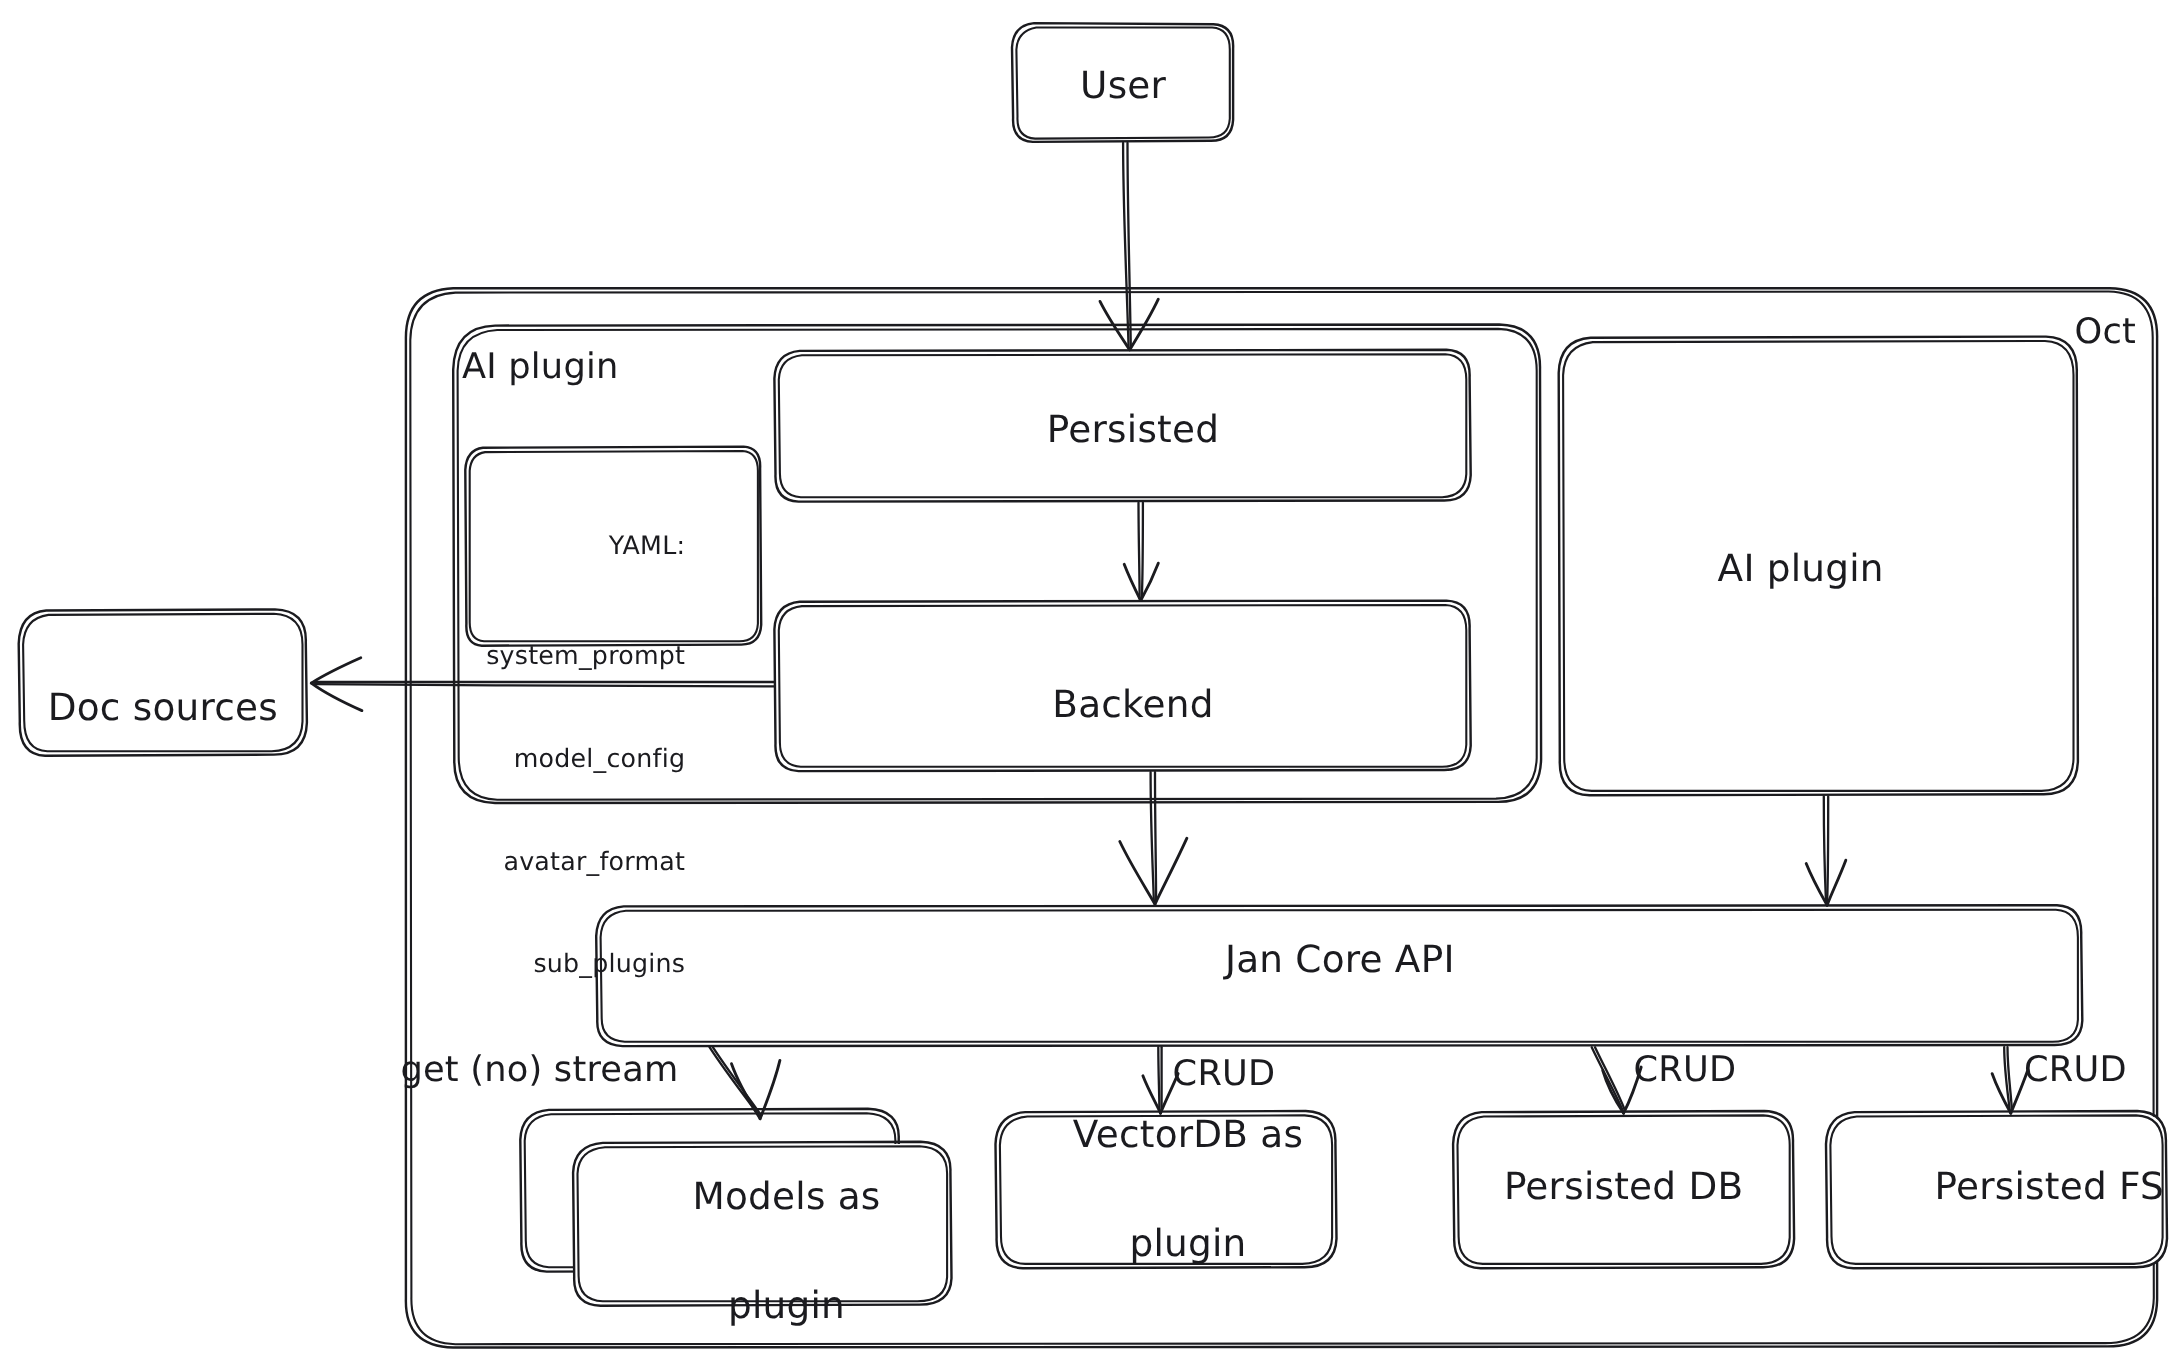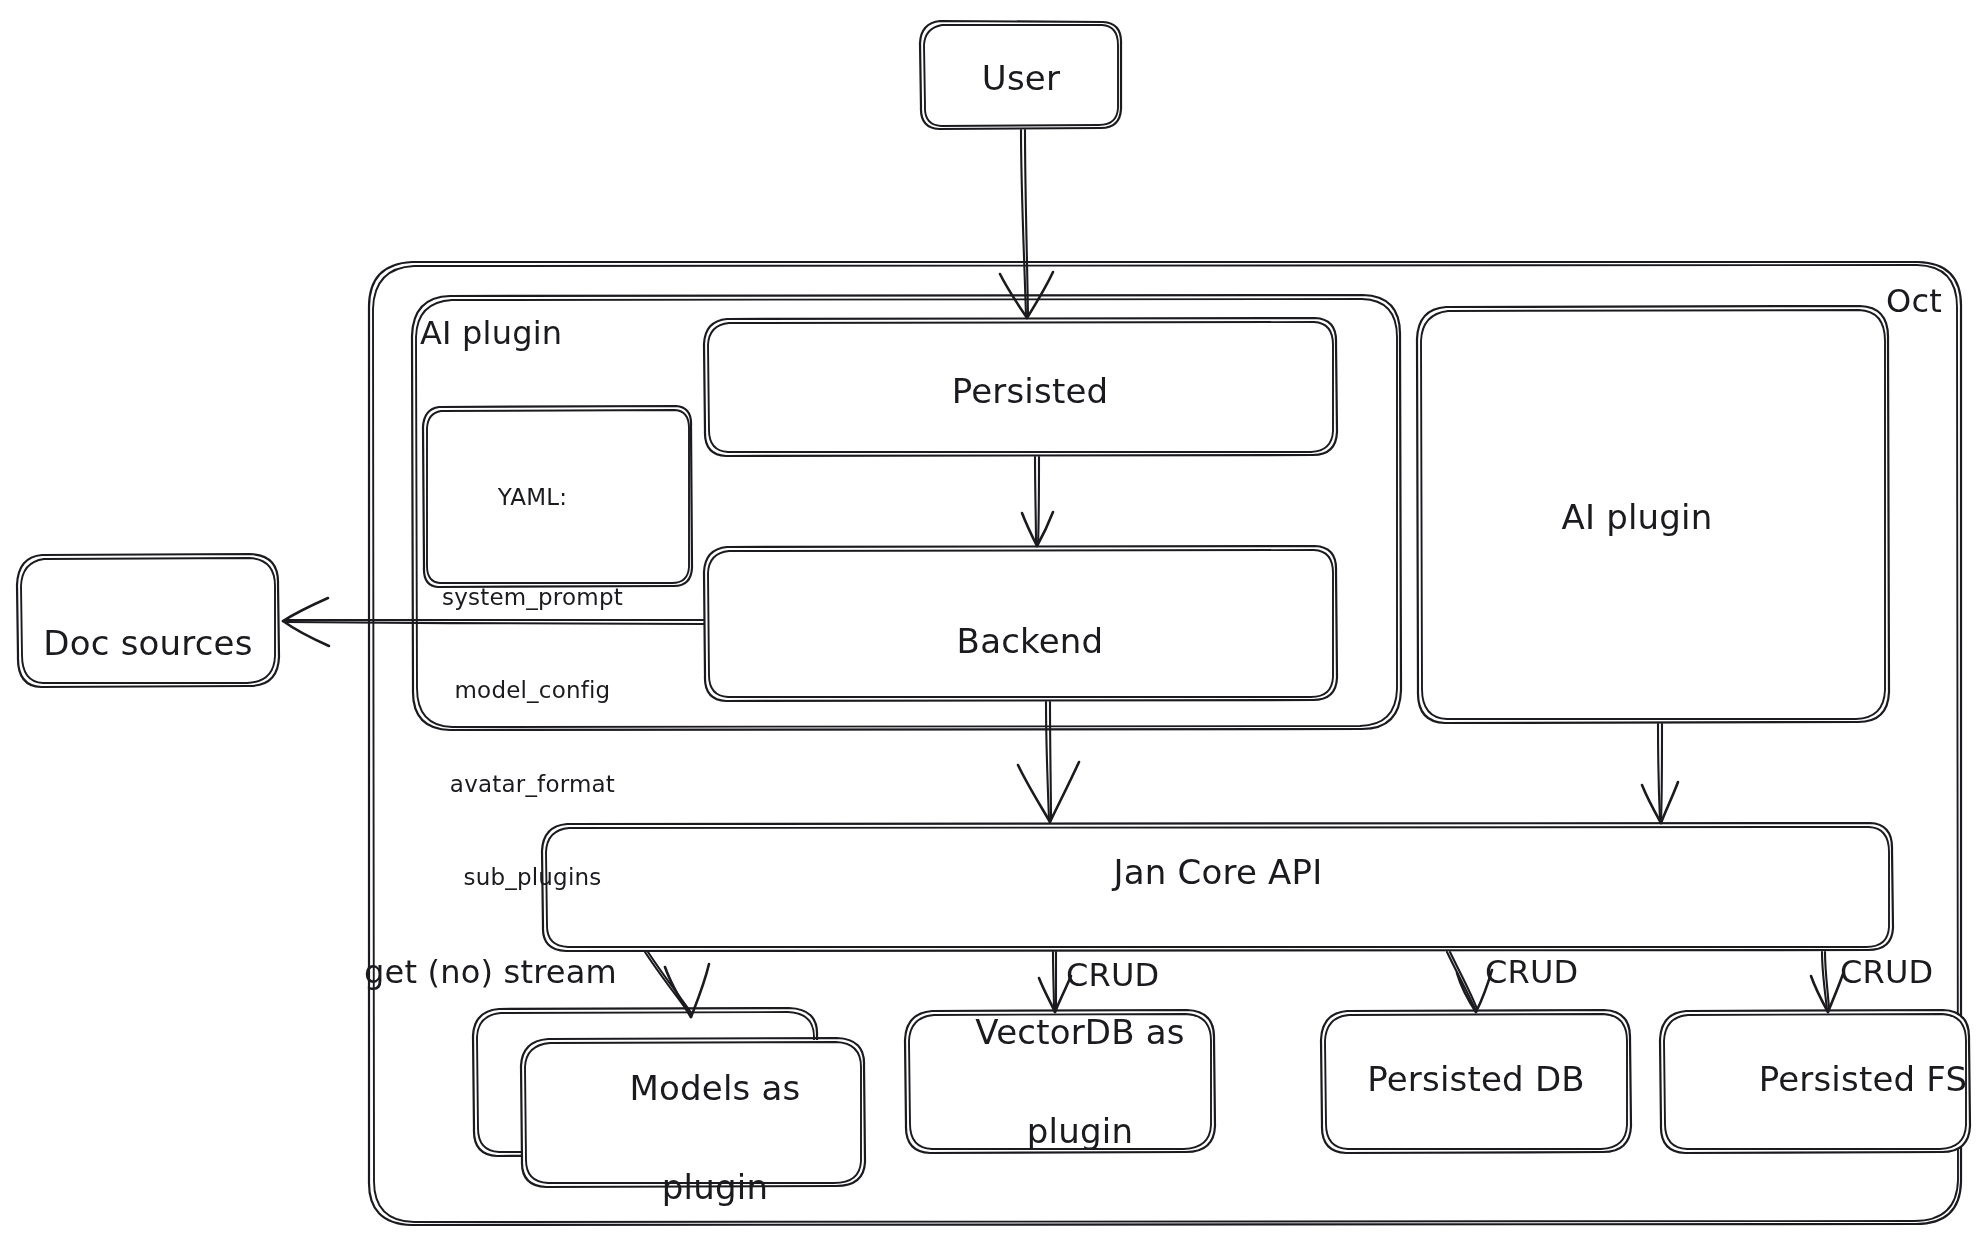--- a/index.html
+++ b/index.html
@@ -78,21 +78,21 @@
   .lbl.edge {
     font-size: 32px;
     text-align: left;
   }
   .lbl.group {
     font-size: 32px;
     text-align: left;
   }
   .lbl.yaml {
     font-size: 23px;
-    text-align: center;
+    text-align: right;
     line-height: 1.35;
   }
   .lbl.yaml .yaml-head {
     display: block;
     margin-bottom: 7px;
   }
   .lbl.yaml span {
     display: block;
   }
 </style>

